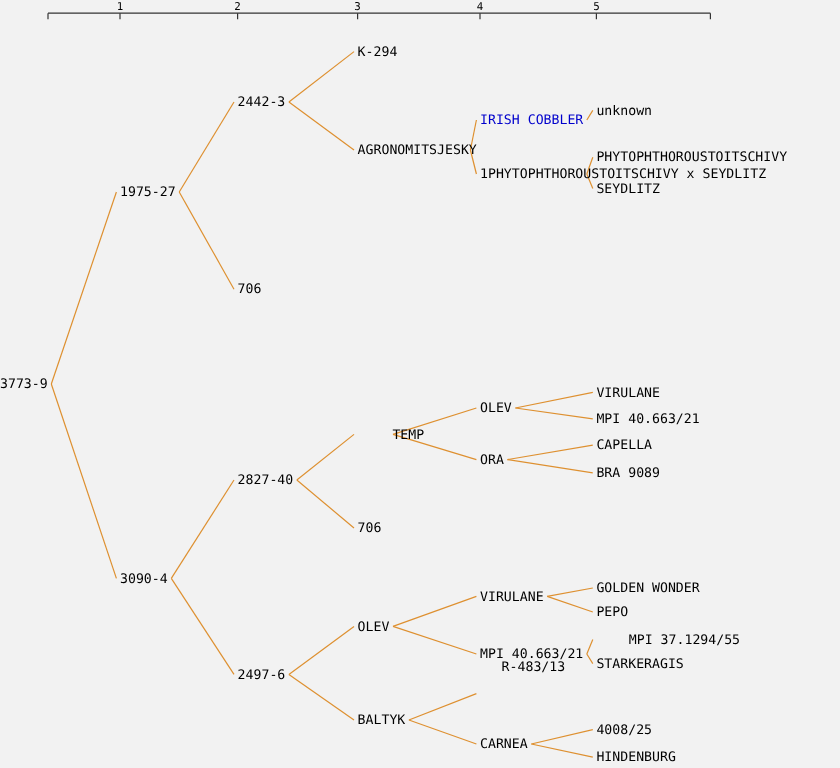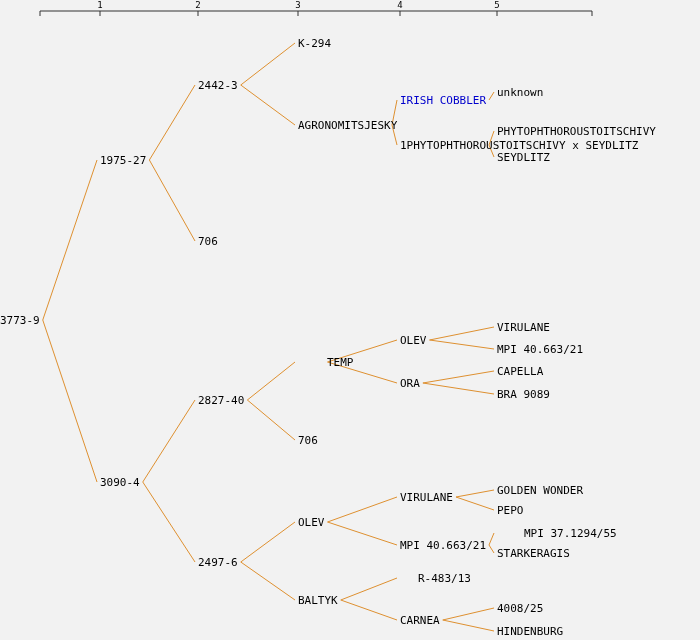--- a/index.html
+++ b/index.html
@@ -88,21 +88,21 @@
       <div class="node" style="left: 298px; top: 362px; color: rgb(0, 0, 0); margin-left: 29px;">TEMP</div>
       <div class="node" style="left: 298px; top: 440px; color: rgb(0, 0, 0);">706</div>
       <div class="node" style="left: 298px; top: 522px; color: rgb(0, 0, 0);">OLEV</div>
       <div class="node" style="left: 298px; top: 600px; color: rgb(0, 0, 0);">BALTYK</div>
       <div class="node link" style="left: 400px; top: 100px; color: rgb(0, 0, 204);">IRISH COBBLER</div>
       <div class="node" style="left: 400px; top: 145px; color: rgb(0, 0, 0);">1PHYTOPHTHOROUSTOITSCHIVY x SEYDLITZ</div>
       <div class="node" style="left: 400px; top: 340px; color: rgb(0, 0, 0);">OLEV</div>
       <div class="node" style="left: 400px; top: 383px; color: rgb(0, 0, 0);">ORA</div>
       <div class="node" style="left: 400px; top: 497px; color: rgb(0, 0, 0);">VIRULANE</div>
       <div class="node" style="left: 400px; top: 545px; color: rgb(0, 0, 0);">MPI 40.663/21</div>
-      <div class="node" style="left: 400px; top: 578px; color: rgb(0, 0, 0); padding-left: 18px;">R-483/13</div>
+      <div class="node" style="left: 400px; top: 556px; color: rgb(0, 0, 0); padding-left: 18px;">R-483/13</div>
       <div class="node" style="left: 400px; top: 620px; color: rgb(0, 0, 0);">CARNEA</div>
       <div class="node" style="left: 497px; top: 92px; color: rgb(0, 0, 0);">unknown</div>
       <div class="node" style="left: 497px; top: 131px; color: rgb(0, 0, 0);">PHYTOPHTHOROUSTOITSCHIVY</div>
       <div class="node" style="left: 497px; top: 157px; color: rgb(0, 0, 0);">SEYDLITZ</div>
       <div class="node" style="left: 497px; top: 327px; color: rgb(0, 0, 0);">VIRULANE</div>
       <div class="node" style="left: 497px; top: 349px; color: rgb(0, 0, 0);">MPI 40.663/21</div>
       <div class="node" style="left: 497px; top: 371px; color: rgb(0, 0, 0);">CAPELLA</div>
       <div class="node" style="left: 497px; top: 394px; color: rgb(0, 0, 0);">BRA 9089</div>
       <div class="node" style="left: 497px; top: 490px; color: rgb(0, 0, 0);">GOLDEN WONDER</div>
       <div class="node" style="left: 497px; top: 510px; color: rgb(0, 0, 0);">PEPO</div>

